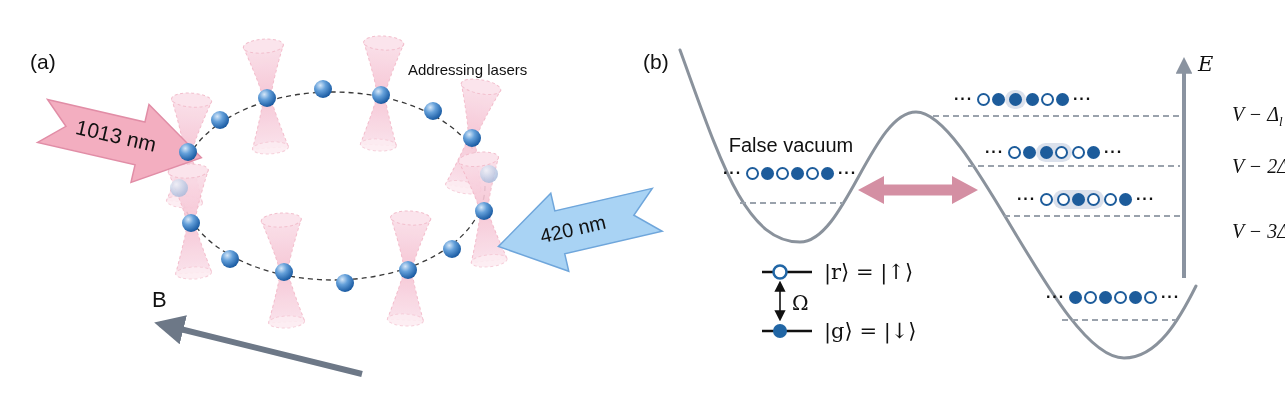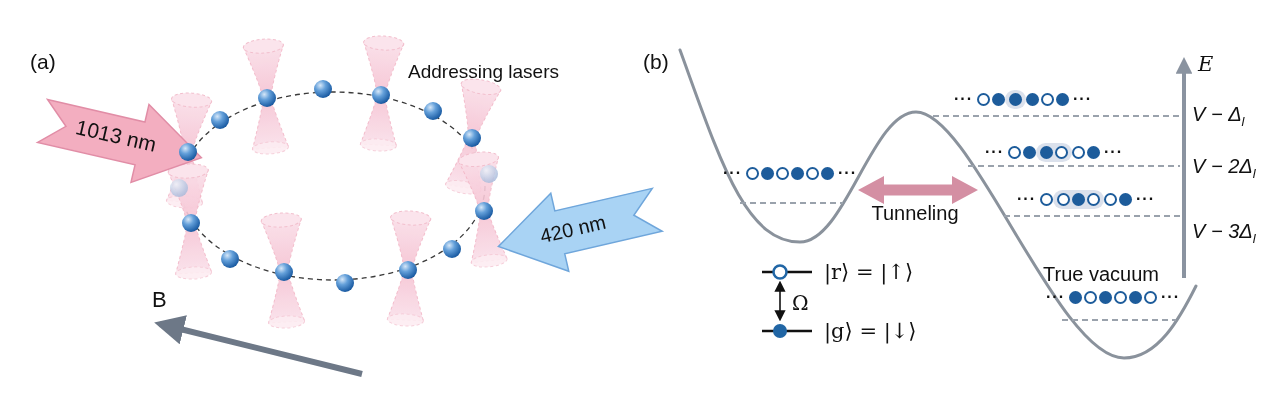--- a/index.html
+++ b/index.html
@@ -4,25 +4,25 @@
 <style>
   html,body{margin:0;padding:0;background:#fff;}
   .stage{position:relative;width:1285px;height:406px;background:#fff;overflow:hidden;
          font-family:"Liberation Sans",sans-serif;color:#111;}
   svg.layer{position:absolute;left:0;top:0;}
   .lbl{position:absolute;white-space:nowrap;line-height:1.15;}
   .center{text-align:center;}
   .serif{font-family:"DejaVu Serif","DejaVu Sans",serif;}
   .italic{font-style:italic;}
   .panel-label{font-size:21px;}
-  .f19{font-size:19px;} .f20{font-size:20px;} .f21{font-size:21px;} .f22{font-size:22px;}
+  .f19{font-size:15px;} .f20{font-size:20px;} .f21{font-size:21px;} .f22{font-size:22px;}
   .rot13{transform:rotate(13deg);transform-origin:center;}
   .rotm13{transform:rotate(-13deg);transform-origin:center;}
-  .lvl{position:absolute;font-family:Liberation Sans, sans-serif;font-style:italic;
-       font-size:20px;white-space:nowrap;}
+  .lvl{position:absolute;font-family:Liberation Serif, serif;font-style:italic;
+       font-size:20px;white-space:nowrap;margin-left:40px;}
   .lvl sub{font-size:13px;}
   
   .chain{position:absolute;display:flex;align-items:center;gap:2px;
          transform:translate(-50%,-50%);}
   .dots{font-size:16px;font-weight:bold;letter-spacing:1px;line-height:1;padding:0 2px;color:#111;}
   .cell{width:13px;height:13px;border-radius:50%;box-sizing:border-box;flex:none;}
   .cell.filled{background:var(--chain-filled,#1d5c9b);}
   .cell.open{background:#fff;border:2.5px solid var(--chain-open,#1d5c9b);}
   .hl{display:flex;align-items:center;gap:2px;padding:3px 4px;margin:-3px -2px;
       background:var(--chain-hl,#dbe1ec);border-radius:10px;}
@@ -128,22 +128,21 @@
     </g>
   </svg>
 
   <div class="lbl panel-label" style="left:30px;top:50px">(a)</div>
   <div class="lbl f19" style="left:408px;top:61px">Addressing lasers</div>
   <div class="lbl f21 center rot13" style="left:56px;top:124px;width:120px">1013 nm</div>
   <div class="lbl f20 center rotm13" style="left:513px;top:218px;width:120px">420 nm</div>
   <div class="lbl f22" style="left:152px;top:287px">B</div>
 
   <div class="lbl panel-label" style="left:643px;top:50px">(b)</div>
-  <div class="lbl f20 center" style="left:845px;top:202px;width:140px">Tunneling</div>
-  <div class="lbl f20 center" style="left:1026px;top:263px;width:150px">True vacuum</div>
+  <div class="lbl f20 center" style="left:716px;top:134px;width:150px">False vacuum</div>
   <div class="lbl serif italic f21" style="left:1198px;top:52px">E</div>
 
   <div class="lvl" style="left:1192px;top:103px">
     <span>V − Δ</span><sub>l</sub>
   </div>
   <div class="lvl" style="left:1192px;top:155px">
     <span>V − 2Δ</span><sub>l</sub>
   </div>
   <div class="lvl" style="left:1192px;top:220px">
     <span>V − 3Δ</span><sub>l</sub>

